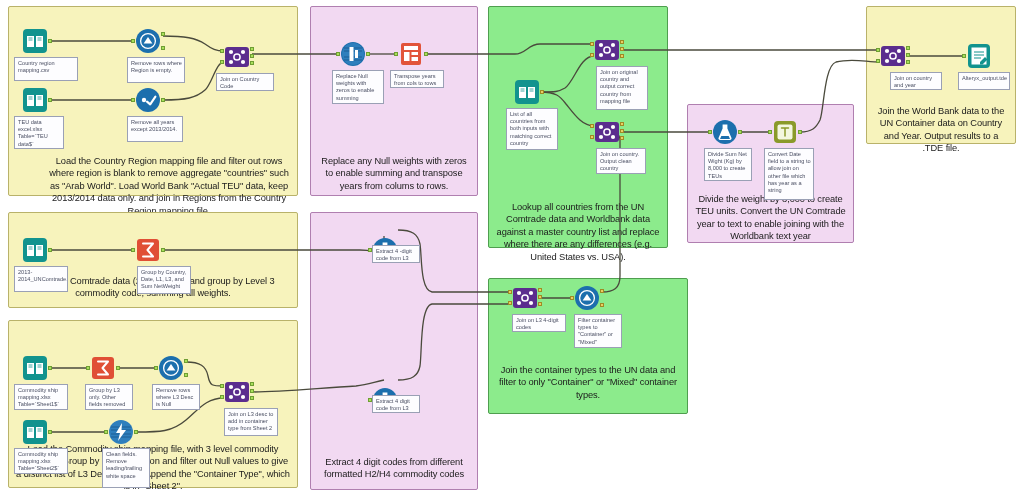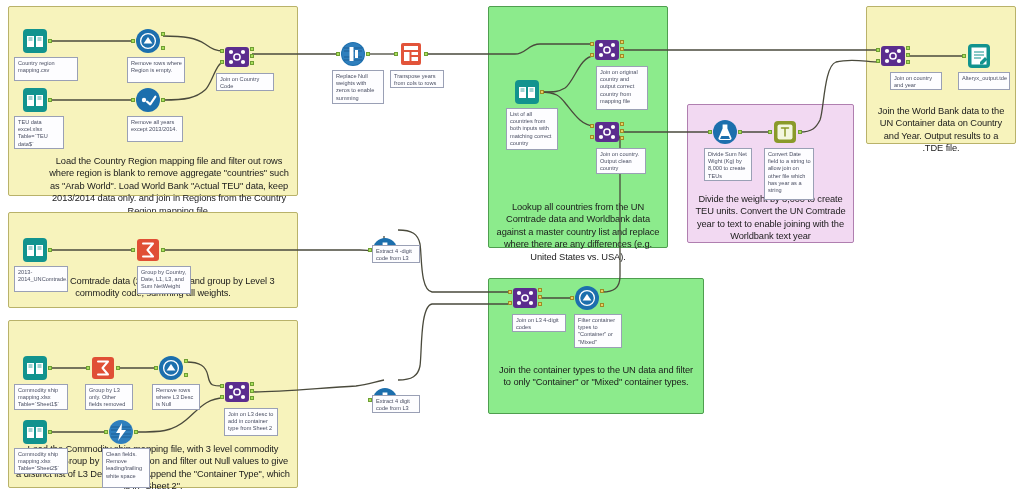--- a/index.html
+++ b/index.html
@@ -80,39 +80,45 @@
 </style>
 </head>
 <body>
 
 <div id="canvas">
 
   <div class="container c-yellow" style="left:8px;top:6px;width:290px;height:190px;">
     <div class="container-caption" style="top:148px;margin-left:32px;">Load the Country Region mapping file and filter out rows where region is blank to remove aggregate "countries" such as "Arab World". Load World Bank "Actual TEU" data, keep 2013/2014 data only. and join in Regions from the Country Region mapping file.</div>
   </div>
 
+  <div class="container c-pink" style="left:310px;top:6px;width:168px;height:190px;">
+    <div class="container-caption" style="top:148px;">Replace any Null weights with zeros to enable summing and transpose years from colums to rows.</div>
+  </div>
 
   <div class="container c-green" style="left:488px;top:6px;width:180px;height:242px;">
     <div class="container-caption" style="top:194px;">Lookup all countries from the UN Comtrade data and Worldbank data against a master country list and replace where there are any differences (e.g. United States vs. USA).</div>
   </div>
 
   <div class="container c-pink" style="left:687px;top:104px;width:167px;height:139px;">
     <div class="container-caption" style="top:88px;">Divide the weight by 8,000 to create TEU units.  Convert the UN Comtrade year to text to enable joining with the Worldbank text year</div>
   </div>
 
   <div class="container c-yellow" style="left:866px;top:6px;width:150px;height:138px;">
     <div class="container-caption" style="top:98px;">Join the World Bank data to the UN Container data on Country and Year. Output results to a .TDE file.</div>
   </div>
 
   <div class="container c-yellow" style="left:8px;top:212px;width:290px;height:96px;">
     <div class="container-caption" style="top:62px;">Load UN Comtrade data (2013 - 2014) and group by Level 3 commodity code, summing all weights.</div>
   </div>
 
-
-  <div class="container c-green" style="left:488px;top:278px;width:216px;height:136px;">
+  <div class="container c-pink" style="left:310px;top:212px;width:168px;height:278px;">
+    <div class="container-caption" style="top:243px;">Extract 4 digit codes from different formatted H2/H4 commodity codes</div>
+  </div>
+
+  <div class="container c-green" style="left:488px;top:278px;width:200px;height:136px;">
     <div class="container-caption" style="top:85px;">Join the container types to the UN data and filter to only "Container" or "Mixed" container types.</div>
   </div>
 
   <div class="container c-yellow" style="left:8px;top:320px;width:290px;height:168px;">
     <div class="container-caption" style="top:122px;">Load the Commodity ship mapping file, with 3 level commodity taxonomy. Group by L3 Description and filter out Null values to give a distinct list of L3 Descriptions.  Append the "Container Type", which is in "Sheet 2".</div>
   </div>
 
   <svg class="wires" viewBox="0 0 1024 494" xmlns="http://www.w3.org/2000/svg">
     <g fill="none" stroke="#4a4a3c" stroke-width="1.3">
 

